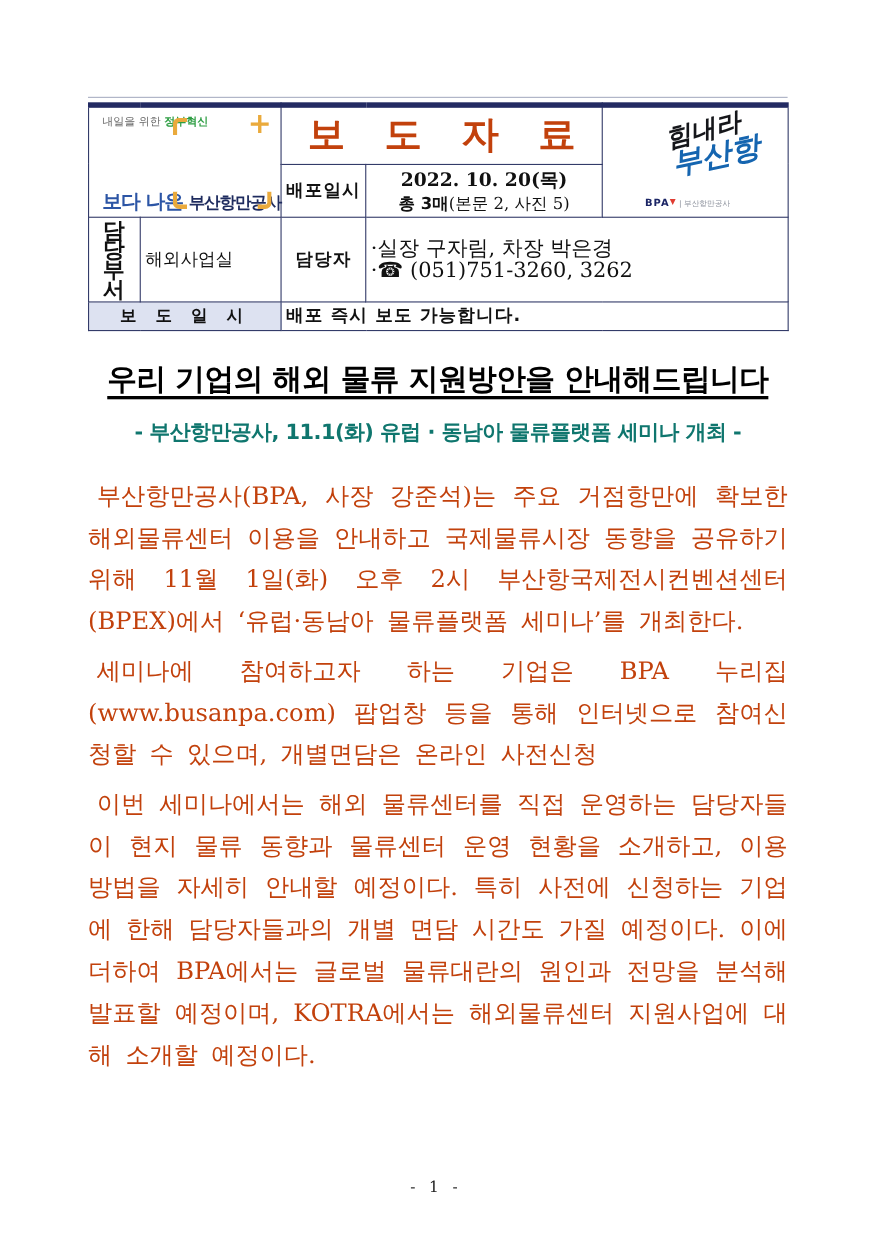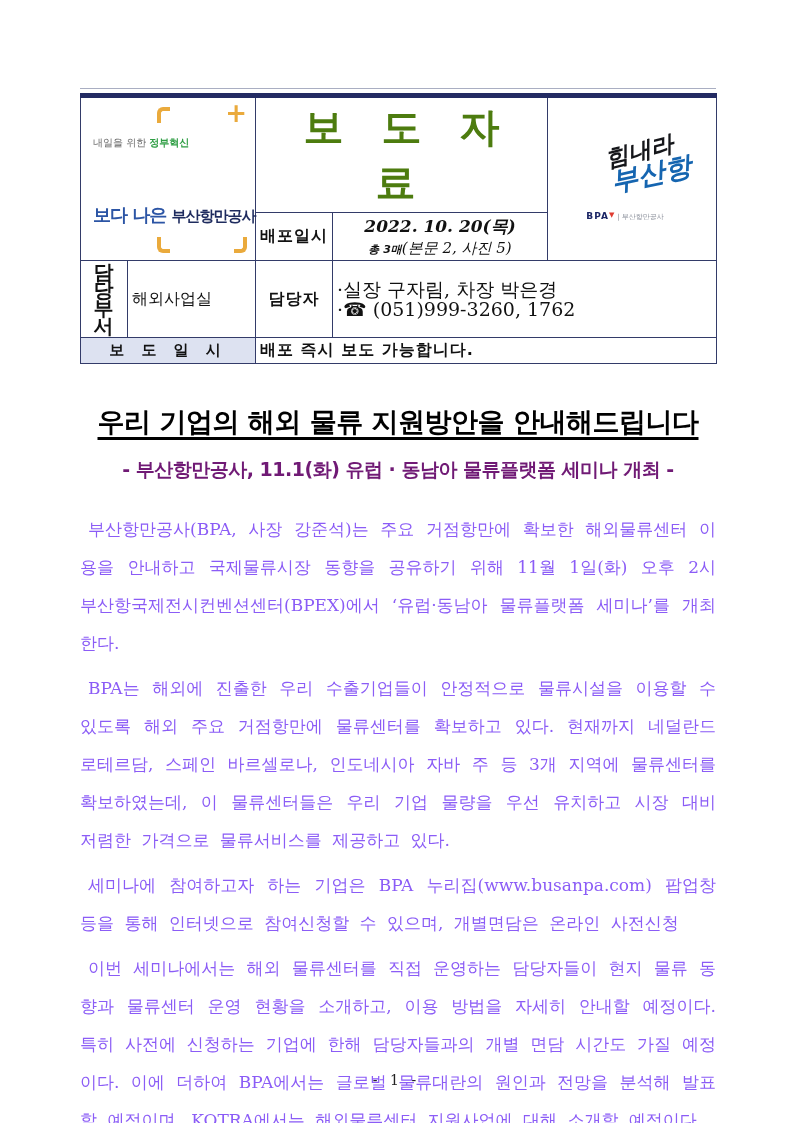--- a/index.html
+++ b/index.html
@@ -27,60 +27,60 @@
   .brand-row { padding:6px 0 0 8px; white-space:nowrap;margin-top:47px; }
   .brand-primary { font-size:18px; font-weight:900; color:#2c55a5; letter-spacing:-1px; }
   .brand-secondary { font-size:15px; font-weight:bold; color:#1e2b5e; letter-spacing:-1px; }
   .corner { position:absolute; width:13px; height:16px; }
   .corner.tl { left:76px; top:9px; border-left:4px solid #eaaa3c; border-top:4px solid #eaaa3c; border-top-left-radius:6px; }
   .corner.bl { left:76px; bottom:7px; border-left:4px solid #eaaa3c; border-bottom:4px solid #eaaa3c; border-bottom-left-radius:6px; }
   .corner.br { right:8px; bottom:7px; border-right:4px solid #eaaa3c; border-bottom:4px solid #eaaa3c; border-bottom-right-radius:6px; }
   .plus-mark { position:absolute; right:8px; top:4px; color:#eaaa3c; font-size:26px; font-weight:900; line-height:22px; }
 
   .cell-doctype { text-align:center; height:47px; }
-  .doctype { font-size:40px; font-weight:900; color:#4d7c0f; letter-spacing:12px; text-indent:12px; }
+  .doctype { font-size:34px; font-weight:900; color:#c2410c; letter-spacing:12px; text-indent:12px; }
 
   .cell-campaign { text-align:center; position:relative; }
   .calli { font-family:"DejaVu Serif","Liberation Serif",serif; font-style:italic; font-weight:bold; line-height:1; }
   .calli-1 { display:block; transform:rotate(-14deg); color:#15161a; font-size:23px; margin:2px 0 0 14px; }
   .calli-2 { display:block; transform:rotate(-12deg); color:#1565b0; font-size:27px; margin:-2px 0 0 38px; }
   .bpa-row { margin-top:24px; font-size:9px; text-align:center; padding-right:14px; white-space:nowrap; }
   .bpa-mark { color:#1b2565; font-weight:900; letter-spacing:1px; }
   .bpa-tri { color:#e03c31; font-size:7px; vertical-align:2px; }
   .bpa-sub { color:#8a8f9a; font-size:7px; }
 
   .lbl { font-weight:bold; text-align:center; font-size:16px; color:#111; letter-spacing:1px; }
   .cell-release-lbl { height:46px; }
-  .cell-release-val { text-align:center;font-style:italic; }
+  .cell-release-val { text-align:center; }
   .release-date { font-family:"DejaVu Serif","Liberation Serif",serif; font-weight:bold; font-size:17px; }
   .release-pages { font-size:15px; margin-top:1px; }
-  .release-pages .b { font-weight:bold; font-size:11px; }
+  .release-pages .b { font-weight:bold; font-size:15px; }
   .release-pages .paren { font-family:"DejaVu Serif","Liberation Serif",serif; font-weight:normal; }
 
   .cell-dept-lbl { height:43px; font-size:20px; line-height:18px; }
   .cell-dept-val { font-family:"DejaVu Serif","Liberation Serif",serif; font-size:16px; }
   .cell-contact-val { font-family:"DejaVu Serif","Liberation Serif",serif; font-size:19px; line-height:20px; padding-left:6px; }
 
   .cell-report-lbl { height:24px; background:#dde2f1; font-size:15px; letter-spacing:6px; }
   .cell-report-val { text-align:left; font-weight:bold; font-size:16px; letter-spacing:1px; }
 
   
-  .headline { margin-top:40px; text-align:center; }
+  .headline { margin-top:26px; text-align:center; }
   .headline-title {
     font-size:27px; font-weight:900; color:#000; letter-spacing:-0.5px;
     text-decoration:underline; text-underline-offset:6px; text-decoration-thickness:2.5px;
     white-space:nowrap;
   }
-  .headline-sub { margin-top:17px; font-size:19px; font-weight:900; color:#701a75; letter-spacing:-0.5px; }
+  .headline-sub { margin-top:17px; font-size:19px; font-weight:900; color:#0f766e; letter-spacing:-0.5px; }
 
   
   .body-text {
     margin-top:27px;
     font-family:"DejaVu Serif","Liberation Serif",serif;
-    font-size:17px; color:#8b5cf6;
+    font-size:22px; color:#c2410c;
     text-align:justify; line-height:38px;
   }
   .body-text p { text-indent:8px; word-spacing:5px; margin-bottom:7px; }
 
   .footer-pagenum {
     position:absolute; left:0; top:1072px; width:100%;
     text-align:center; font-family:"DejaVu Serif","Liberation Serif",serif;
     font-size:14px; color:#222; letter-spacing:4px;
   }
 </style>
@@ -137,38 +137,37 @@
       </tr>
       <tr>
         <td class="lbl cell-dept-lbl">
           <div>담당</div>
           <div>부서</div>
         </td>
         <td class="cell-dept-val">해외사업실</td>
         <td class="lbl">담당자</td>
         <td class="cell-contact-val" colspan="2">
           <div>·실장 구자림, 차장 박은경</div>
-          <div>·☎ (051)999-3260, 1762</div>
+          <div>·☎ (051)751-3260, 3262</div>
         </td>
       </tr>
       <tr>
         <td class="lbl cell-report-lbl" colspan="2">보 도 일 시</td>
         <td class="cell-report-val" colspan="3">배포 즉시 보도 가능합니다.</td>
       </tr>
     </tbody>
       </table>
 
     <div class="headline">
       <div class="headline-title">우리 기업의 해외 물류 지원방안을 안내해드립니다</div>
       <div class="headline-sub">- 부산항만공사, 11.1(화) 유럽 · 동남아 물류플랫폼 세미나 개최 -</div>
     </div>
 
     <div class="body-text">
       <p>부산항만공사(BPA, 사장 강준석)는 주요 거점항만에 확보한 해외물류센터 이용을 안내하고 국제물류시장 동향을 공유하기 위해 11월 1일(화) 오후 2시 부산항국제전시컨벤션센터(BPEX)에서 ‘유럽·동남아 물류플랫폼 세미나’를 개최한다.</p>
-      <p>BPA는 해외에 진출한 우리 수출기업들이 안정적으로 물류시설을 이용할 수 있도록 해외 주요 거점항만에 물류센터를 확보하고 있다. 현재까지 네덜란드 로테르담, 스페인 바르셀로나, 인도네시아 자바 주 등 3개 지역에 물류센터를 확보하였는데, 이 물류센터들은 우리 기업 물량을 우선 유치하고 시장 대비 저렴한 가격으로 물류서비스를 제공하고 있다.</p>
       <p>세미나에 참여하고자 하는 기업은 BPA 누리집(www.busanpa.com) 팝업창 등을 통해 인터넷으로 참여신청할 수 있으며, 개별면담은 온라인 사전신청</p>
       <p>이번 세미나에서는 해외 물류센터를 직접 운영하는 담당자들이 현지 물류 동향과 물류센터 운영 현황을 소개하고, 이용 방법을 자세히 안내할 예정이다. 특히 사전에 신청하는 기업에 한해 담당자들과의 개별 면담 시간도 가질 예정이다. 이에 더하여 BPA에서는 글로벌 물류대란의 원인과 전망을 분석해 발표할 예정이며, KOTRA에서는 해외물류센터 지원사업에 대해 소개할 예정이다.</p>
     </div>
 
   </div>
 
   <div class="footer-pagenum">- 1 -</div>
 </div>
 
 </body></html>

